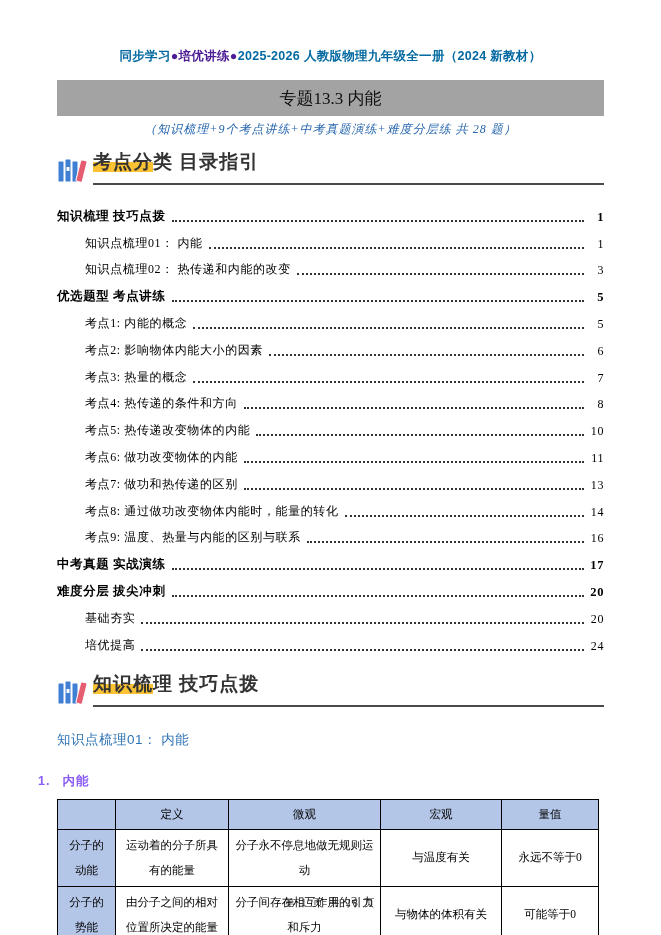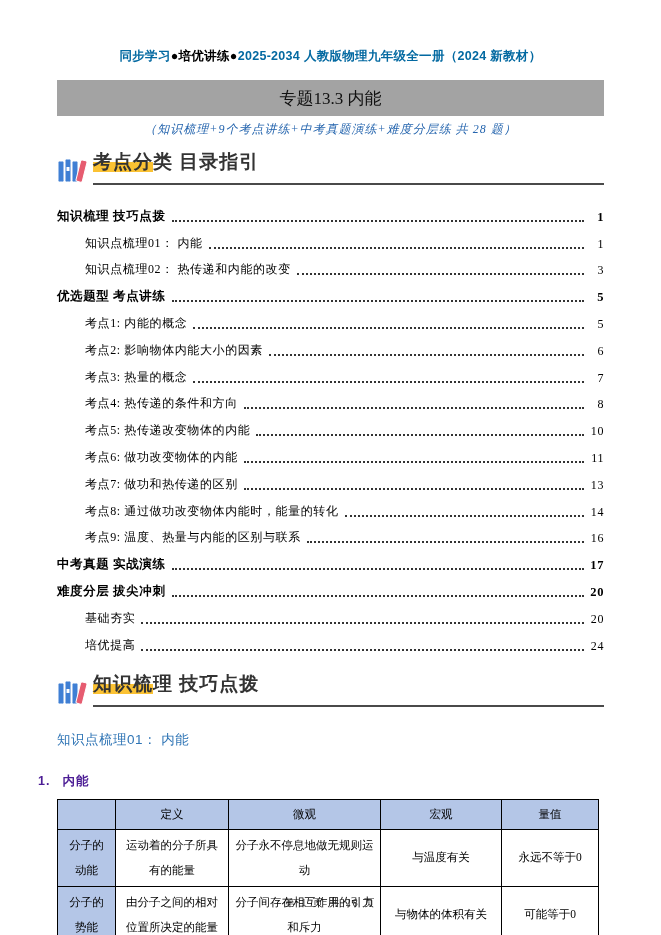--- a/index.html
+++ b/index.html
@@ -10,21 +10,21 @@
     overflow:hidden; margin:0 auto;
   }
   .content { padding:0 57px; }
 
   
   .doc-header {
     padding-top:48px; text-align:center; font-weight:bold;
     font-size:12.5px; letter-spacing:0.3px; white-space:nowrap;
   }
   .doc-header .blue { color:#0369a1; }
-  .doc-header .red  { color:#000000; }
+  .doc-header .red  { color:#4c1d95; }
 
   
   .title-bar {
     margin-top:15px; background:#a3a3a3; text-align:center;
     font-family:"Liberation Serif","DejaVu Serif",serif;
     font-size:17px; color:#111; padding:7px 0 6px;
   }
   .subtitle {
     margin-top:5px; text-align:center; color:#2565ae;
     font-family:"Liberation Serif","DejaVu Serif",serif;
@@ -52,21 +52,21 @@
   .toc-item.l1 { padding-left:28px; }
   .toc-label { white-space:nowrap; }
   .toc-dots { flex:1; border-bottom:2px dotted #333; margin:0 2px 3px 6px; }
   .toc-page { min-width:18px; text-align:right; }
 
   
   .subheading {
     margin-top:24px; color:#2e74b5; font-size:13.5px; letter-spacing:0.5px;
   }
   .item-heading {
-    margin-top:24px; margin-left:-19px; color:#4c1d95; font-weight:bold;
+    margin-top:24px; margin-left:-19px; color:#8b5cf6; font-weight:bold;
     font-size:12.5px; letter-spacing:1px;
   }
   .item-heading .num { margin-right:12px; }
 
   
   table.k-table {
     margin-top:9px; border-collapse:collapse; width:541px; table-layout:fixed;
     font-family:"Liberation Serif","DejaVu Serif",serif;
   }
   .k-table td, .k-table th {
@@ -85,21 +85,21 @@
     font-size:10px; letter-spacing:2px; color:#222;
   }
 </style>
 </head>
 <body>
 
 <div class="page">
   <div class="content">
 
     <div class="doc-header">
-      <span class="blue">同步学习</span><span class="red">●培优讲练●</span><span class="blue">2025-2034 人教版物理九年级全一册（2024 新教材）</span>
+      <span class="blue">同步学习</span><span class="red">●培优讲练●</span><span class="blue">2025-2026 人教版物理九年级全一册（2024 新教材）</span>
     </div>
 
     <div class="title-bar">专题13.3 内能</div>
 
     <div class="subtitle">（知识梳理+9个考点讲练+中考真题演练+难度分层练 共 28 题）</div>
 
     <div class="section-header">
       <span class="books-icon">
         <svg width="30" height="26" viewBox="0 0 30 26">
           <rect x="1" y="3" width="6" height="21" rx="1.5" fill="#3f7fd4" stroke="#fff" stroke-width="1"></rect>

